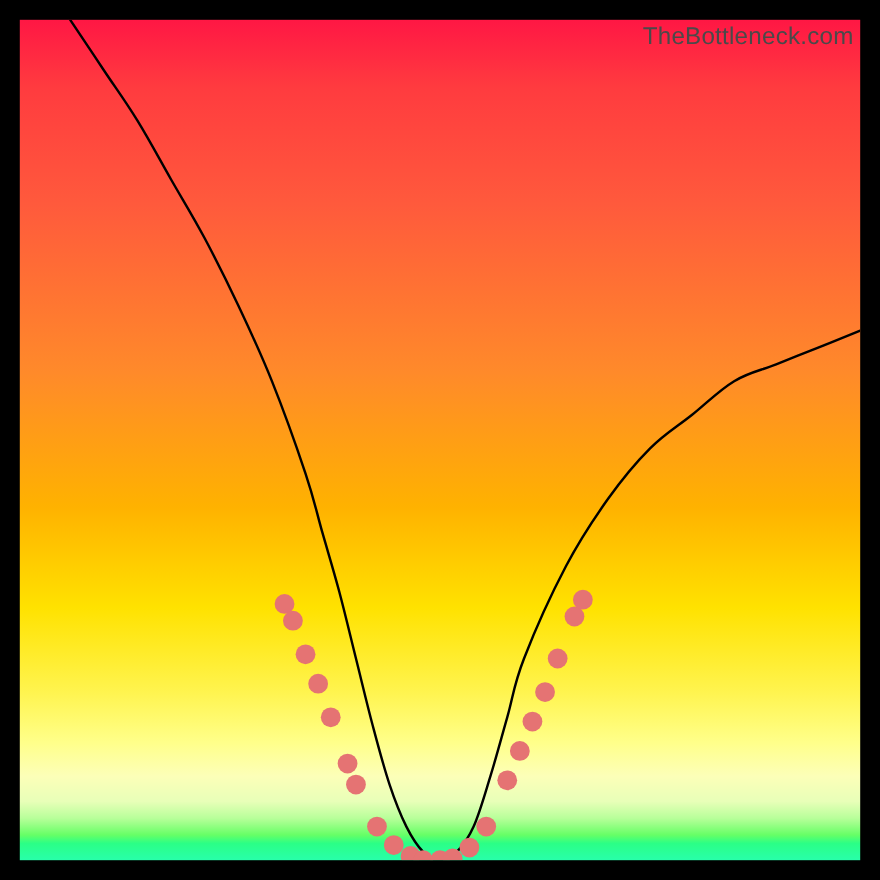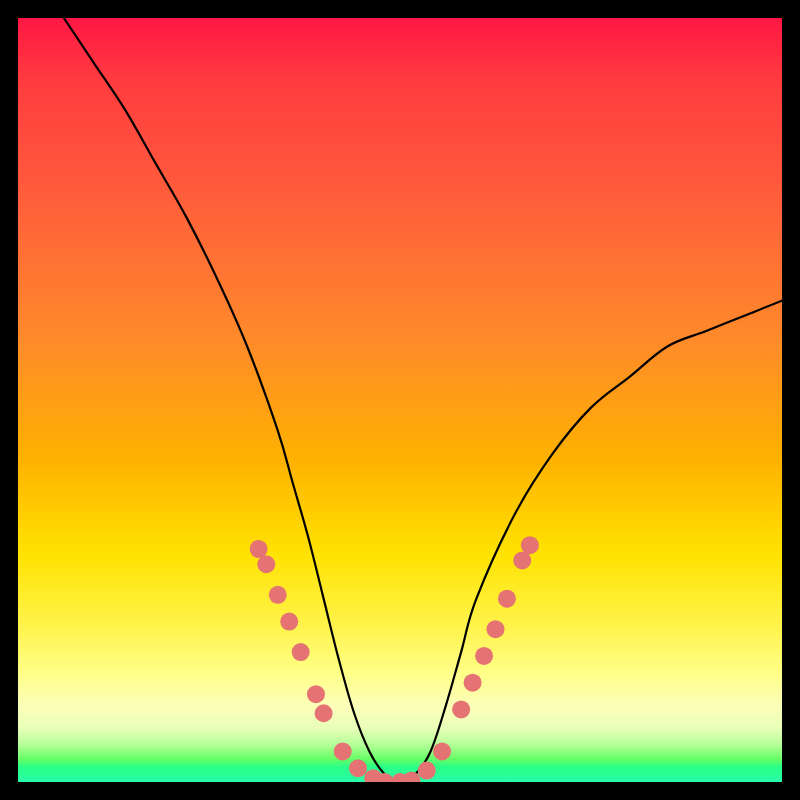--- a/index.html
+++ b/index.html
@@ -61,20 +61,21 @@
     top: 0;
     width: 764px;
     height: 764px;
   }
 </style>
 </head>
 <body>
 
 <div class="frame">
   <div class="plot">
+    <div class="watermark">TheBottleneck.com</div>
     <svg class="curve" viewBox="0 0 764 764" preserveAspectRatio="none">
       <path id="curve-path" fill="none" stroke="#000000" stroke-width="2.2" stroke-linecap="round" stroke-linejoin="round" d="M 45.839999999999996,0 C 51.3408,8.251200000000006 65.39840000000001,29.33760000000004 76.4,45.84000000000003 C 87.4016,62.342400000000026 95.95840000000001,73.80239999999996 106.96000000000001,91.67999999999995 C 117.9616,109.55759999999994 126.51839999999999,125.90719999999996 137.51999999999998,145.15999999999997 C 148.52159999999998,164.41279999999998 157.07840000000002,178.01199999999997 168.08,198.64 C 179.0816,219.268 187.63840000000002,236.3816 198.64000000000001,259.76 C 209.6416,283.1384 218.1984,301.016 229.2,328.52000000000004 C 240.20159999999998,356.02400000000006 251.5088,387.8064 259.76,412.56 C 268.0112,437.3136 269.53919999999994,446.7872 275.03999999999996,466.03999999999996 C 280.5408,485.29279999999994 284.81919999999997,498.892 290.32,519.52 C 295.8208,540.148 300.0992,558.6368 305.6,580.64 C 311.10080000000005,602.6432 315.37919999999997,621.132 320.88,641.76 C 326.3808,662.388 330.6592,678.7376 336.16,695.24 C 341.66080000000005,711.7424 345.9392,722.4384 351.44,733.44 C 356.94079999999997,744.4416000000001 361.21919999999994,750.8592 366.71999999999997,756.36 C 372.2208,761.8608 376.4992,764 382,764 C 387.5008,764 391.7792,761.8608 397.28000000000003,756.36 C 402.78080000000006,750.8592 407.0592,745.8168000000001 412.56,733.44 C 418.06080000000003,721.0632 422.33920000000006,705.4776 427.84000000000003,687.6 C 433.3408,669.7224 437.6192,653.3728 443.11999999999995,634.12 C 448.6207999999999,614.8672 448.7736,605.3936 458.4,580.64 C 468.02639999999997,555.8864 482.848,522.7288 496.6,496.6 C 510.35200000000003,470.4712 521.048,454.7328 534.8,435.48 C 548.5519999999999,416.22720000000004 559.2479999999999,403.392 573,389.64 C 586.7520000000001,375.888 597.4480000000001,370.0816 611.2,359.08 C 624.952,348.0784 635.648,336.7712 649.4,328.52000000000004 C 663.1519999999999,320.26880000000006 673.8480000000001,318.74080000000004 687.6,313.24 C 701.352,307.7392 712.048,303.46080000000006 725.8,297.96000000000004 C 739.5519999999999,292.4592 757.124,285.4304 764,282.68"></path>
       <g id="markers">
           <circle cx="240.66" cy="530.98" r="9" fill="#e57373"></circle>
           <circle cx="248.3" cy="546.26" r="9" fill="#e57373"></circle>
           <circle cx="259.76" cy="576.8199999999999" r="9" fill="#e57373"></circle>
           <circle cx="271.21999999999997" cy="603.56" r="9" fill="#e57373"></circle>
           <circle cx="282.68" cy="634.12" r="9" fill="#e57373"></circle>
           <circle cx="297.96000000000004" cy="676.14" r="9" fill="#e57373"></circle>
           <circle cx="305.6" cy="695.24" r="9" fill="#e57373"></circle>

